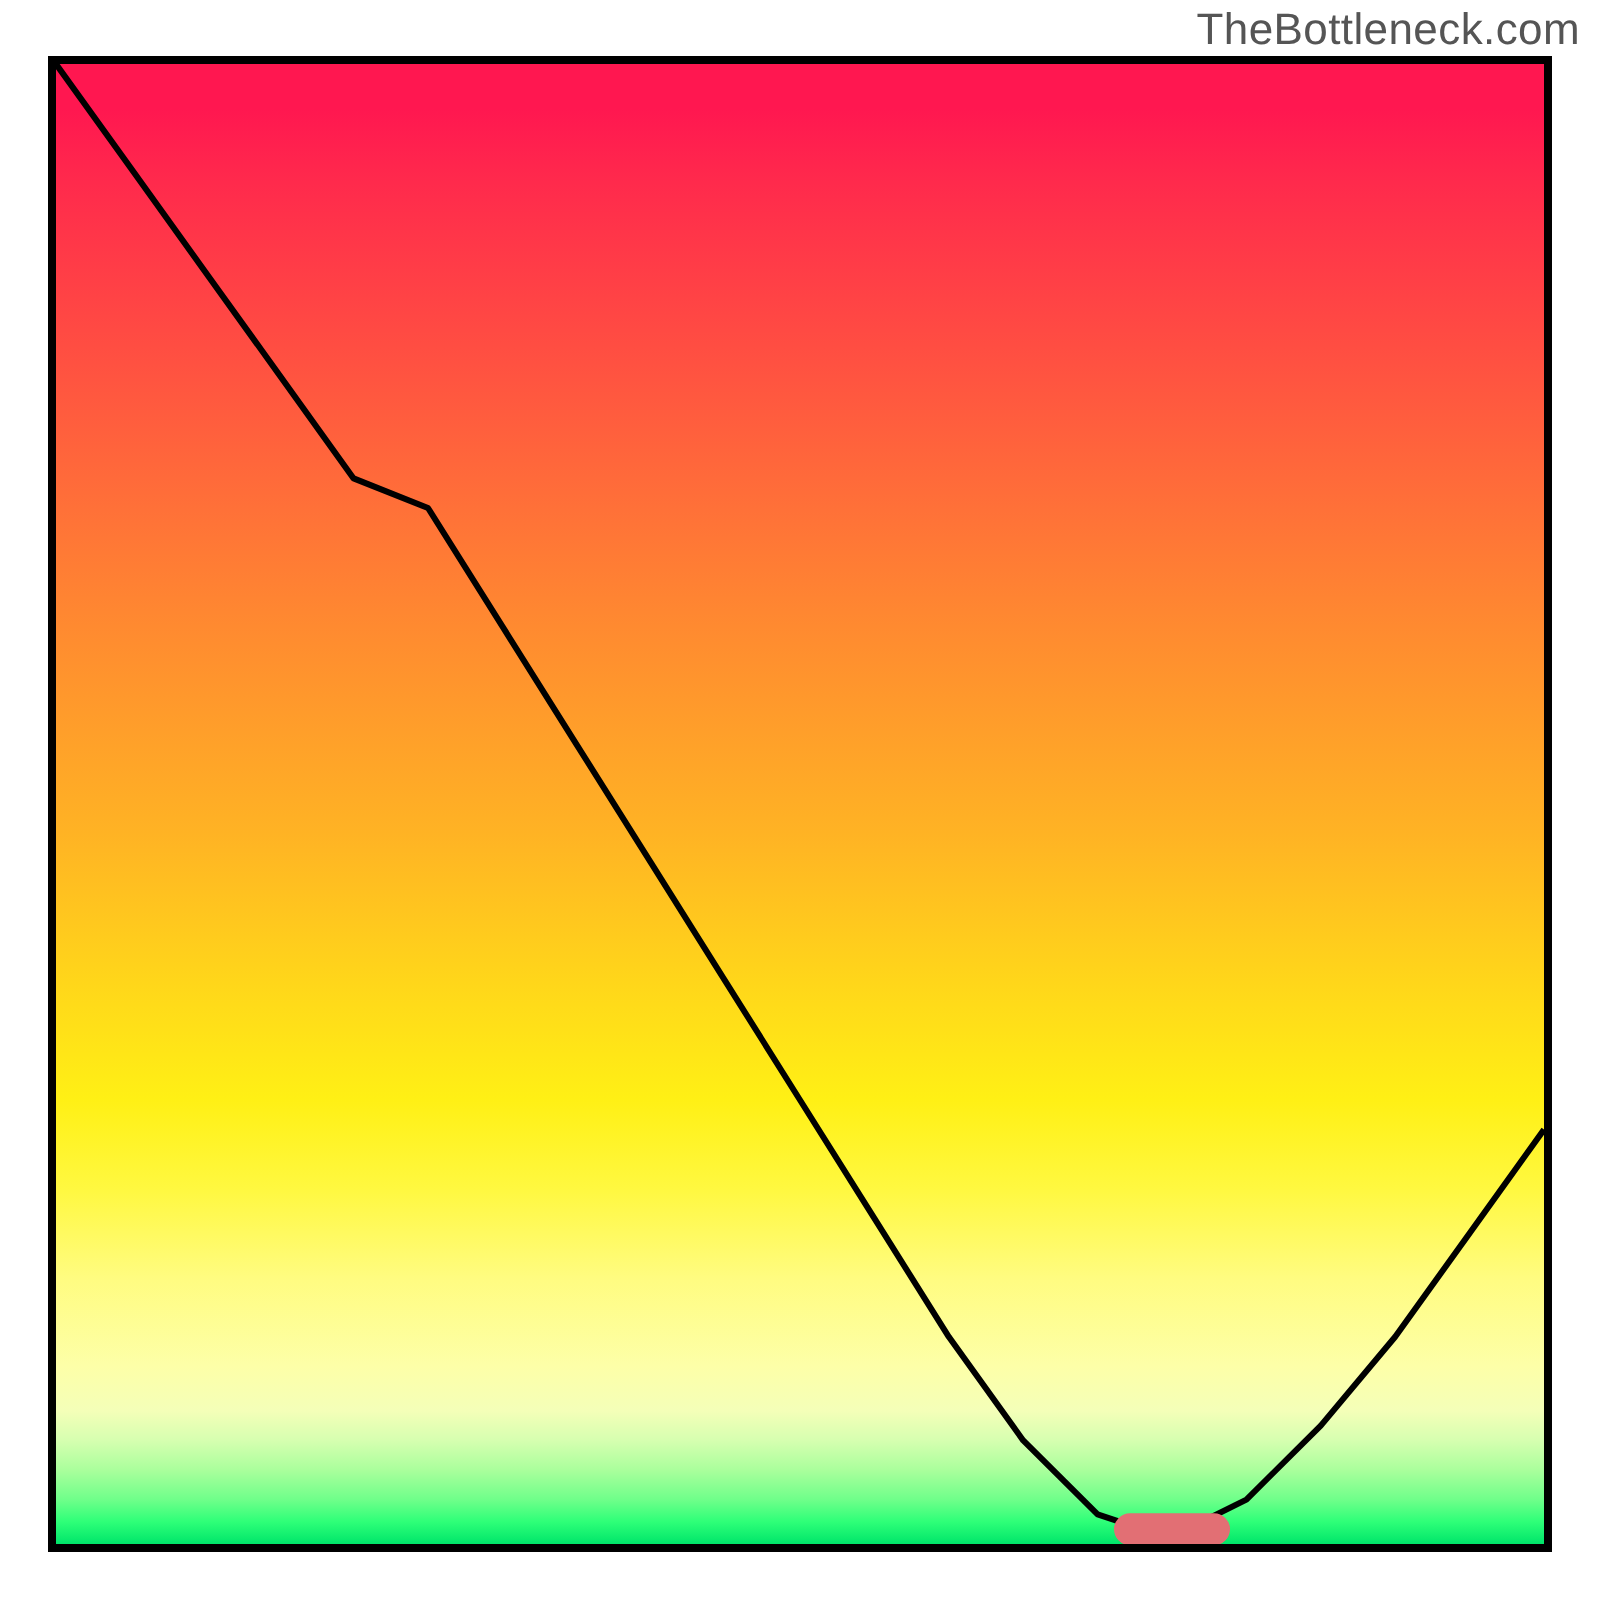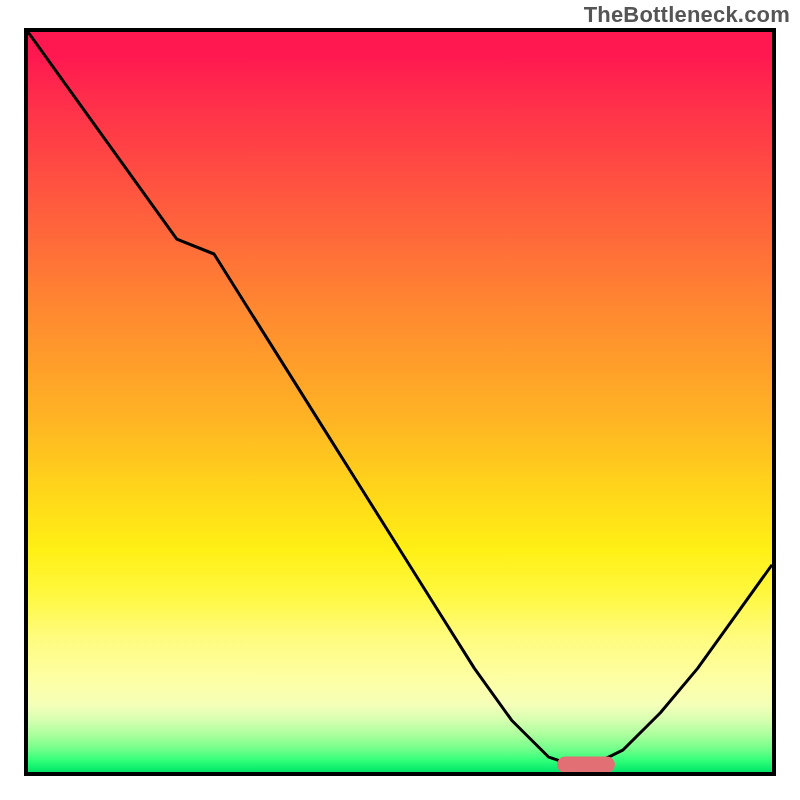--- a/index.html
+++ b/index.html
@@ -13,21 +13,21 @@
   .wrap {
     position: relative;
     width: 800px;
     height: 800px;
   }
   .watermark {
     position: absolute;
     top: 2px;
     right: 10px;
     font-size: 22px;
-    font-weight: 700;
+    font-weight: 400;
     color: #555555;
     letter-spacing: 0.2px;
     z-index: 20;
   }
   .plot-frame {
     position: absolute;
     left: 24px;
     top: 28px;
     width: 752px;
     height: 748px;

